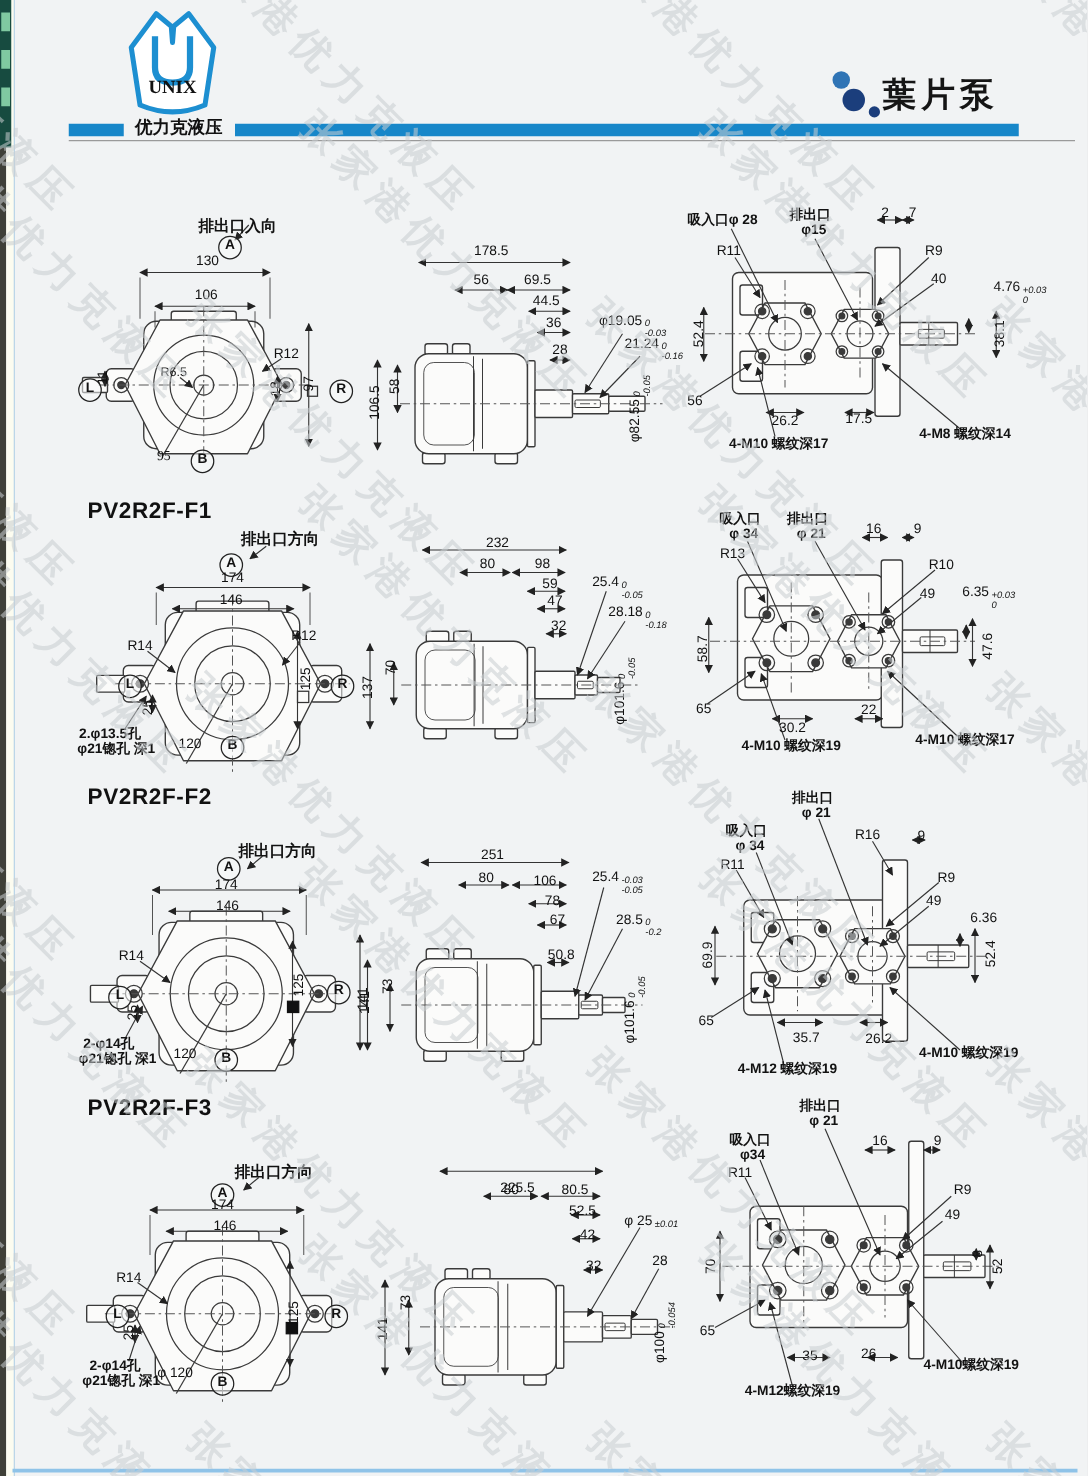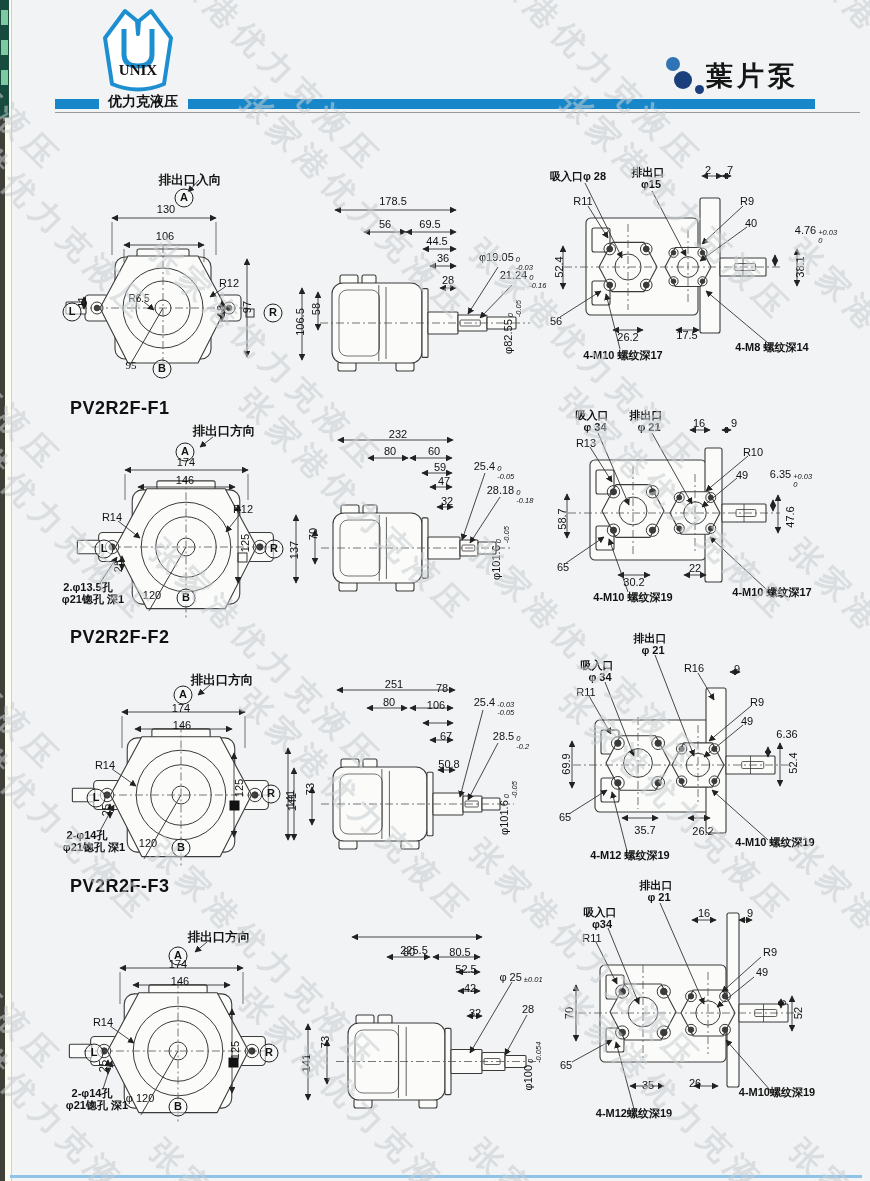--- a/index.html
+++ b/index.html
@@ -541,21 +541,21 @@
       <span class="lbl c" style="left: 104px; top: 549px;">L</span>
       <span class="lbl r" style="left: 119px; top: 566px;">25</span>
       <span class="lbl r" style="left: 246px; top: 543px;">125</span>
       <span class="lbl c" style="left: 274px; top: 549px;">R</span>
       <span class="lbl b" style="left: 88px; top: 588px;">2.φ13.5孔</span>
       <span class="lbl b" style="left: 93px; top: 600px;">φ21锪孔 深1</span>
       <span class="lbl" style="left: 152px; top: 596px;">120</span>
       <span class="lbl c" style="left: 186px; top: 598px;">B</span>
       <span class="lbl" style="left: 398px; top: 435px;">232</span>
       <span class="lbl" style="left: 390px; top: 452px;">80</span>
-      <span class="lbl" style="left: 434px; top: 452px;">60</span>
+      <span class="lbl" style="left: 434px; top: 452px;">98</span>
       <span class="lbl" style="left: 440px; top: 468px;">59</span>
       <span class="lbl" style="left: 444px; top: 482px;">47</span>
       <span class="lbl" style="left: 447px; top: 502px;">32</span>
       <span class="lbl tol" style="left: 494px; top: 470px;"><span>25.4</span><span class="st">
           <i>0</i>
           <i>-0.05</i>
         </span></span>
       <span class="lbl tol" style="left: 510px; top: 494px;"><span>28.18</span><span class="st">
           <i>0</i>
           <i>-0.18</i>
@@ -596,21 +596,21 @@
       <span class="lbl r" style="left: 240px; top: 788px;">125</span>
       <span class="lbl c" style="left: 271px; top: 794px;">R</span>
       <span class="lbl r" style="left: 291px; top: 799px;">141</span>
       <span class="lbl b" style="left: 87px; top: 836px;">2-φ14孔</span>
       <span class="lbl b" style="left: 94px; top: 848px;">φ21锪孔 深1</span>
       <span class="lbl" style="left: 148px; top: 844px;">120</span>
       <span class="lbl c" style="left: 181px; top: 848px;">B</span>
       <span class="lbl" style="left: 394px; top: 685px;">251</span>
       <span class="lbl" style="left: 389px; top: 703px;">80</span>
       <span class="lbl" style="left: 436px; top: 706px;">106</span>
-      <span class="lbl" style="left: 442px; top: 689px;">78</span>
+      <span class="lbl" style="left: 442px; top: 722px;">78</span>
       <span class="lbl" style="left: 446px; top: 737px;">67</span>
       <span class="lbl" style="left: 449px; top: 765px;">50.8</span>
       <span class="lbl tol" style="left: 494px; top: 706px;"><span>25.4</span><span class="st">
           <i>-0.03</i>
           <i>-0.05</i>
         </span></span>
       <span class="lbl tol" style="left: 511px; top: 740px;"><span>28.5</span><span class="st">
           <i>0</i>
           <i>-0.2</i>
         </span></span>

